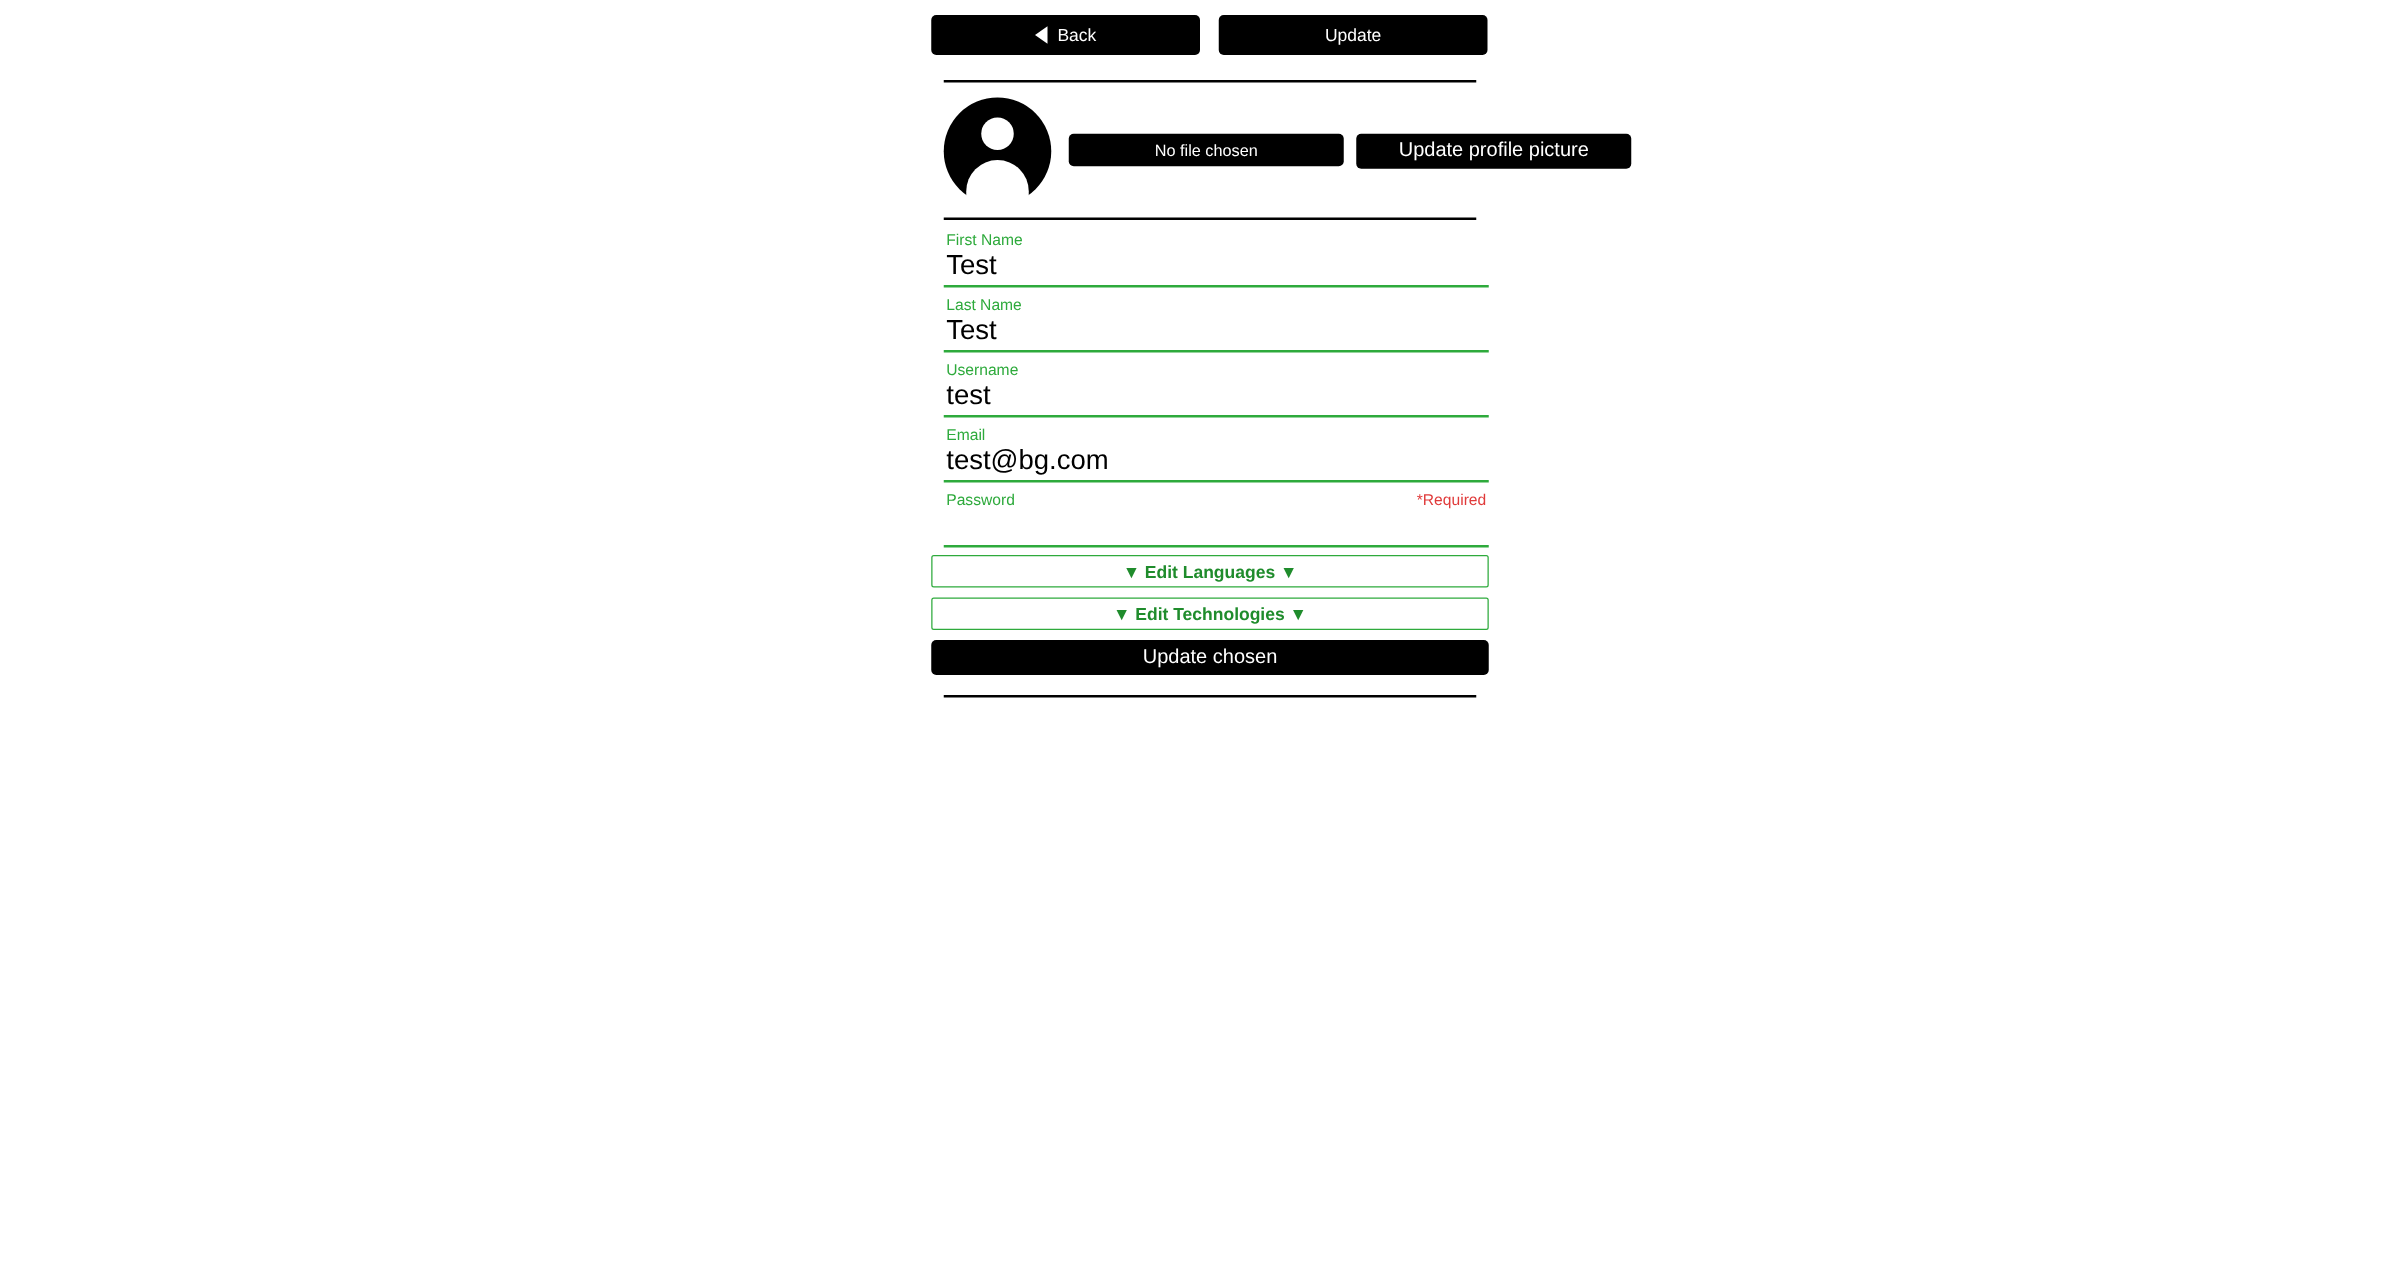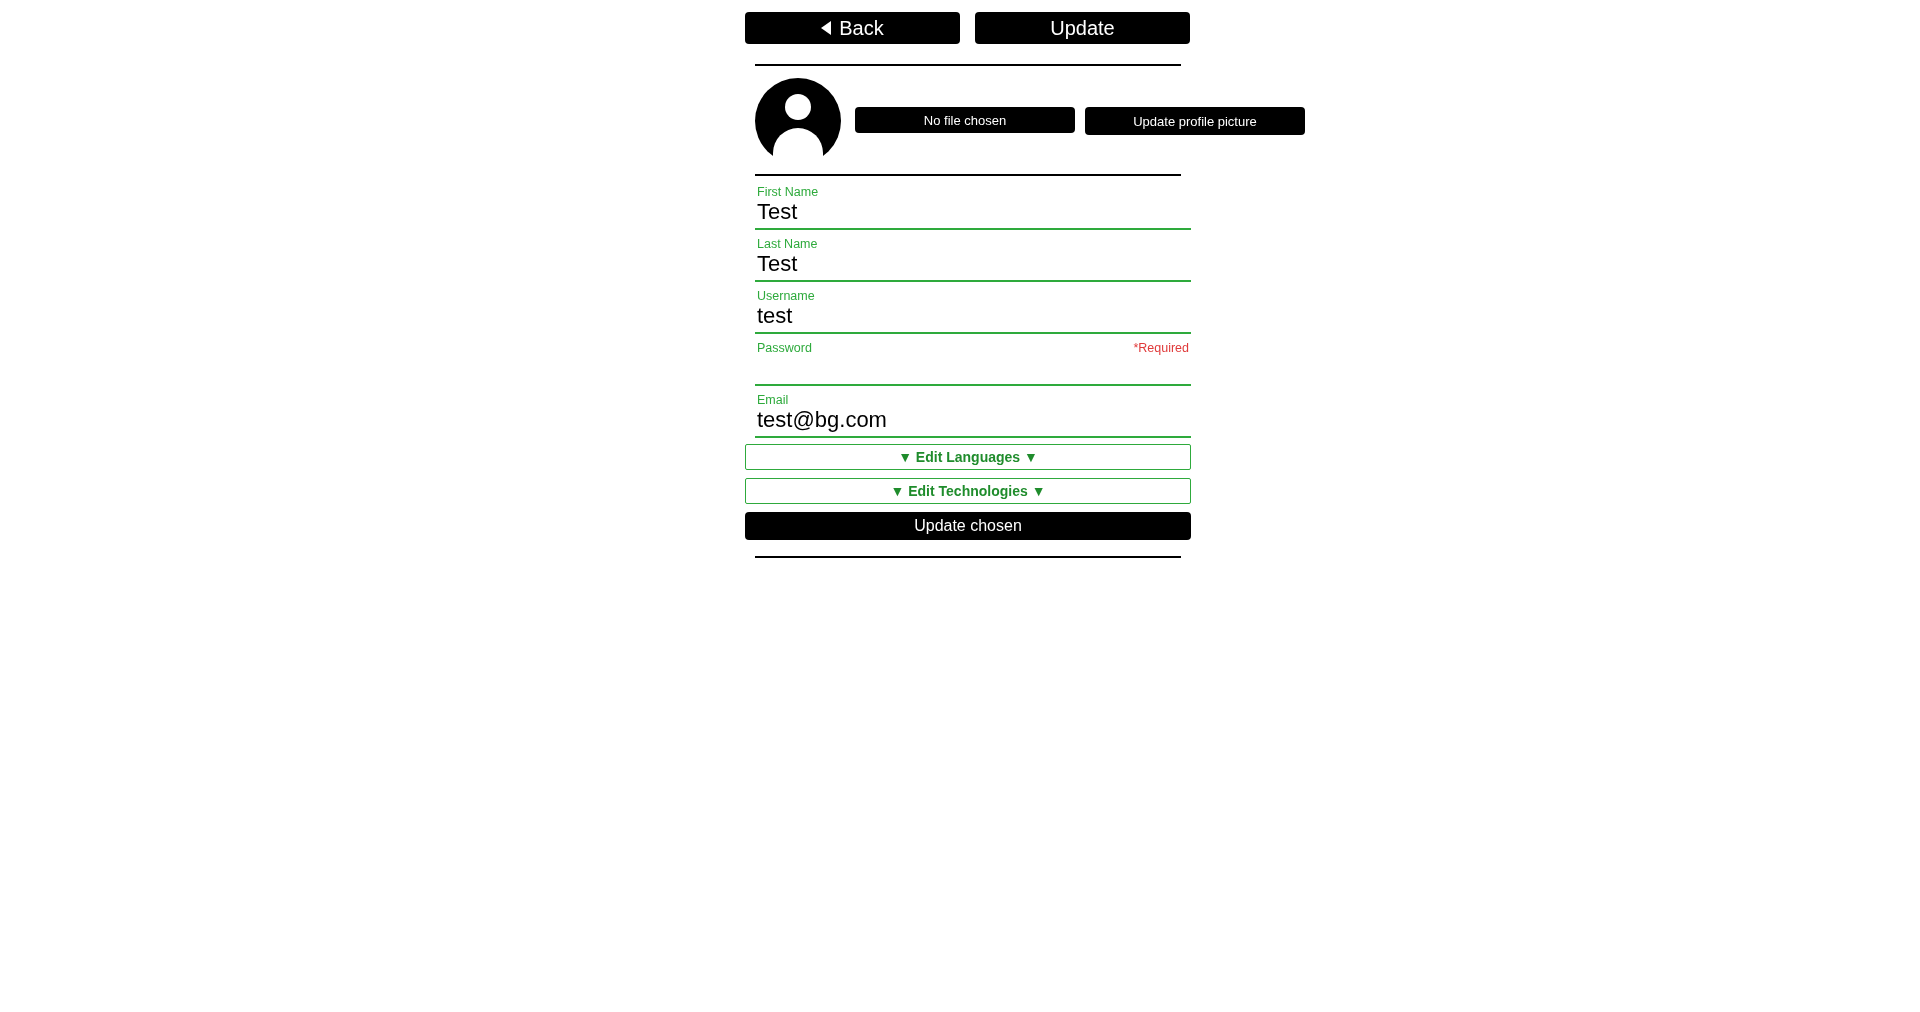--- a/index.html
+++ b/index.html
@@ -35,21 +35,21 @@
     color: #ffffff;
     border: none;
     border-radius: 4px;
     font-family: "Liberation Sans", sans-serif;
     cursor: pointer;
     text-align: center;
   }
   .top-btn {
     width: 215px;
     height: 32px;
-    font-size: 20px;
+    font-size: 14px;
     display: flex;
     align-items: center;
     justify-content: center;
     gap: 8px;
   }
   .back-arrow {
     display: inline-block;
     width: 0;
     height: 0;
     border-top: 7px solid transparent;
@@ -110,21 +110,21 @@
     width: 220px;
     height: 26px;
     font-size: 13px;
     display: flex;
     align-items: center;
     justify-content: center;
   }
   .update-pic-btn {
     width: 220px;
     height: 28px;
-    font-size: 13px;
+    font-size: 16px;
     display: flex;
     align-items: center;
     justify-content: center;
   }
 
   
   .fields {
     padding-top: 8px;
     margin-left: 10px;
   }
@@ -235,31 +235,31 @@
       <div class="field">
         <div class="field-label">Last Name</div>
         <input class="field-input" type="text" value="Test" style="">
       </div>
 
       <div class="field">
         <div class="field-label">Username</div>
         <input class="field-input" type="text" value="test" style="">
       </div>
 
+      <div class="field">
+        <div class="field-label">Email</div>
+        <input class="field-input" type="text" value="test@bg.com" style="">
+      </div>
+
       <div class="field password">
         <div class="field-label">Password</div>
         <div class="field-required">*Required</div>
         <input class="field-input" type="password" value="" style="">
       </div>
 
-      <div class="field">
-        <div class="field-label">Email</div>
-        <input class="field-input" type="text" value="test@bg.com" style="">
-      </div>
-
     </div>
 
     <button class="toggle-btn">
       <span>▼  Edit Languages  ▼</span>
     </button>
 
     <button class="toggle-btn">
       <span>▼  Edit Technologies  ▼</span>
     </button>
 

